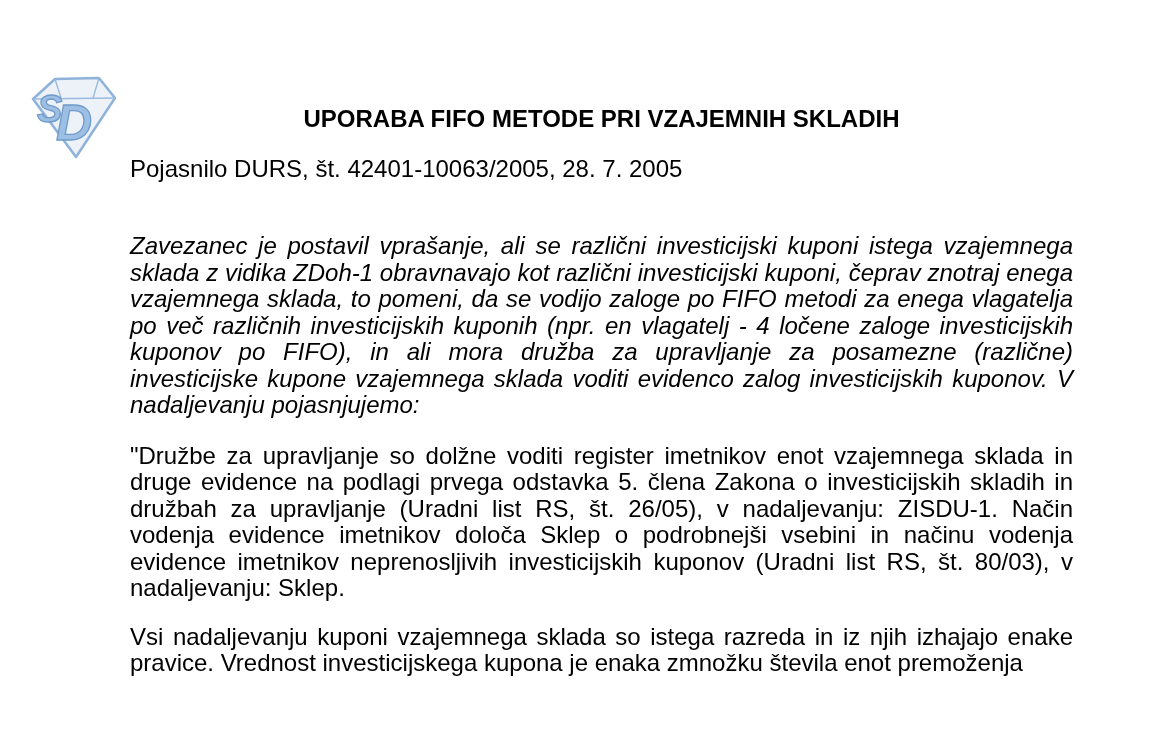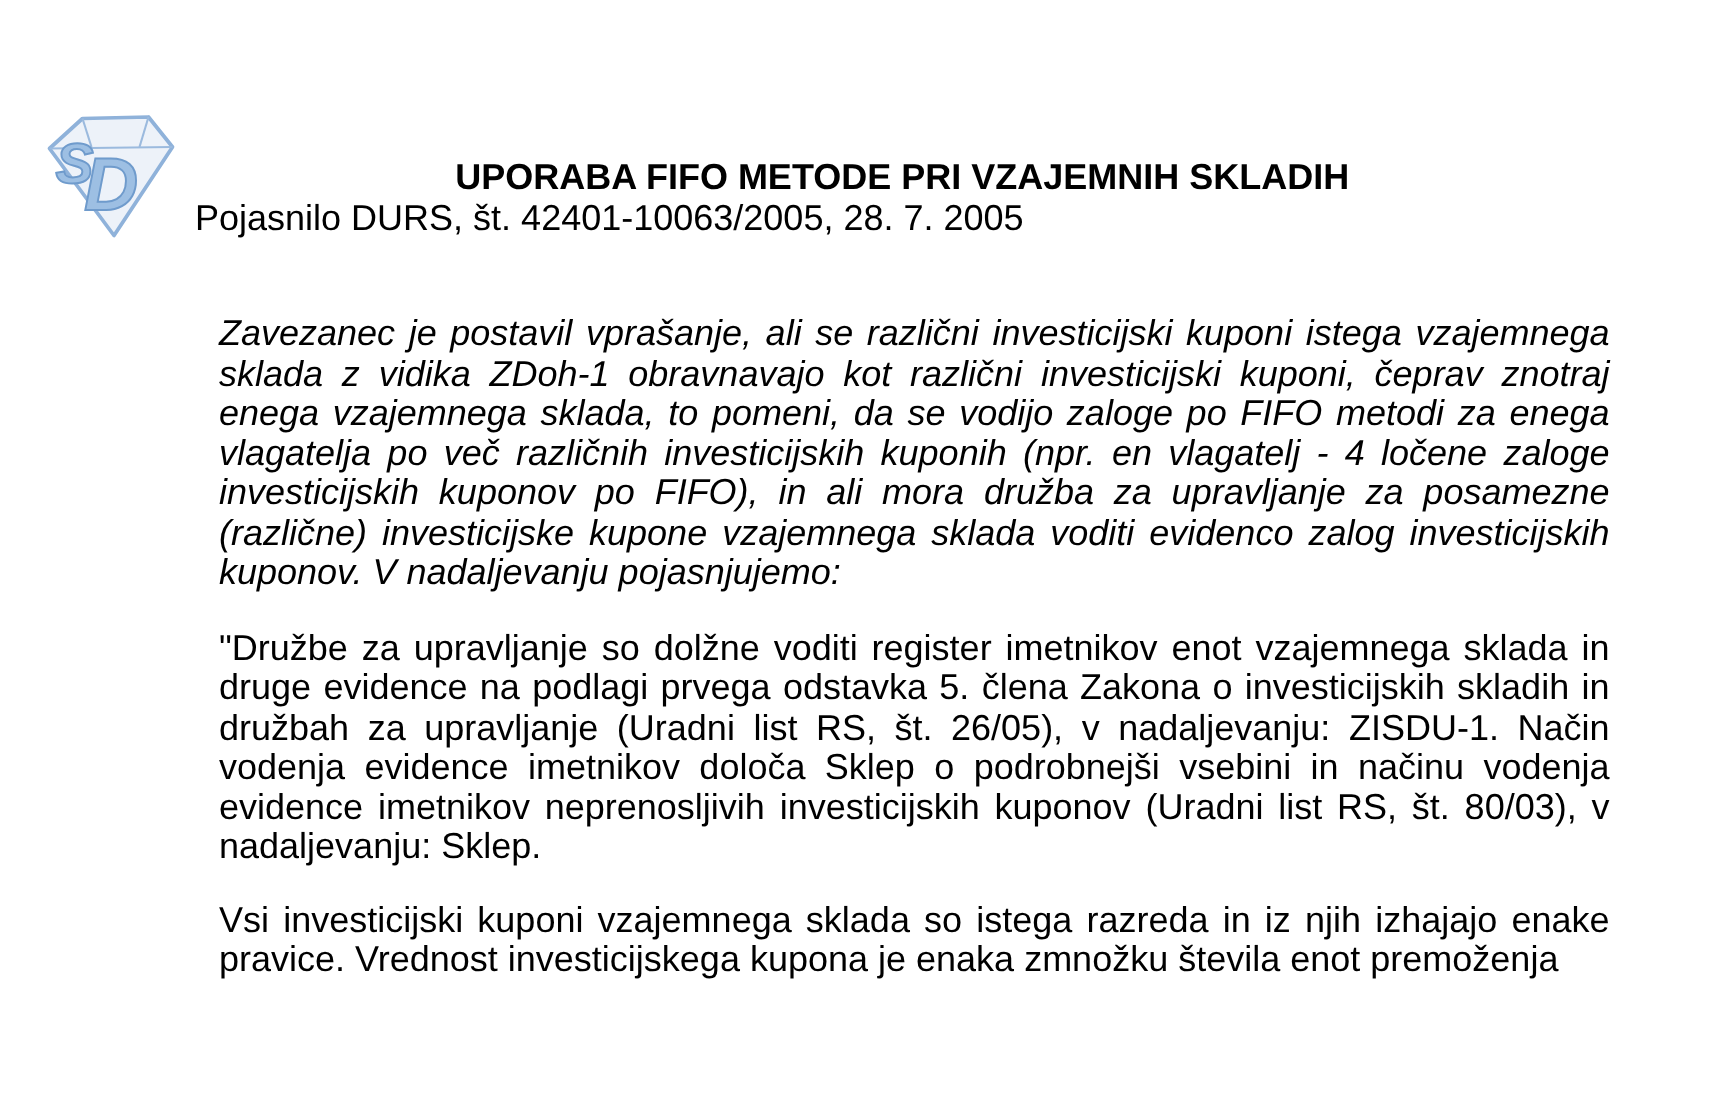--- a/index.html
+++ b/index.html
@@ -49,24 +49,24 @@
     width: 943px;
     font-size: 24px;
     line-height: 26.5px;
   }
   .doc-title {
     margin-top: 106px;
     text-align: center;
     font-weight: bold;
   }
   .doc-ref {
+    margin-top: 23px;
   }
   .para {
     text-align: justify;
-    margin-left: 16px;
   }
   .p1 {
     margin-top: 51px;
     font-style: italic;
   }
   .p2 { margin-top: 27px; }
   .p3 { margin-top: 24px; }
   .p4 { margin-top: 22px; }
 </style>
 </head>
@@ -86,16 +86,16 @@
   <div class="content">
     <div class="doc-title">UPORABA FIFO METODE PRI VZAJEMNIH SKLADIH</div>
 
     <div class="doc-ref">Pojasnilo DURS, št. 42401-10063/2005, 28. 7. 2005</div>
 
     <div class="para p1">Zavezanec je postavil vprašanje, ali se različni investicijski kuponi istega vzajemnega sklada z vidika ZDoh-1 obravnavajo kot različni investicijski kuponi, čeprav znotraj enega vzajemnega sklada, to pomeni, da se vodijo zaloge po FIFO metodi za enega vlagatelja po več različnih investicijskih kuponih (npr. en vlagatelj - 4 ločene zaloge investicijskih kuponov po FIFO), in ali mora družba za upravljanje za posamezne (različne) investicijske kupone vzajemnega sklada voditi evidenco zalog investicijskih kuponov. V nadaljevanju pojasnjujemo:</div>
 
 
     <div class="para p3">"Družbe za upravljanje so dolžne voditi register imetnikov enot vzajemnega sklada in druge evidence na podlagi prvega odstavka 5. člena Zakona o investicijskih skladih in družbah za upravljanje (Uradni list RS, št. 26/05), v nadaljevanju: ZISDU-1. Način vodenja evidence imetnikov določa Sklep o podrobnejši vsebini in načinu vodenja evidence imetnikov neprenosljivih investicijskih kuponov (Uradni list RS, št. 80/03), v nadaljevanju: Sklep.</div>
 
-    <div class="para p4">Vsi investicijski kuponi vzajemnega sklada so istega razreda in iz njih izhajajo enake pravice. Vrednost investicijskega kupona je enaka zmnožku števila enot premoženja</div>
+    <div class="para p4">Vsi nadaljevanju kuponi vzajemnega sklada so istega razreda in iz njih izhajajo enake pravice. Vrednost investicijskega kupona je enaka zmnožku števila enot premoženja</div>
   </div>
 
 </div>
 
 </body></html>

